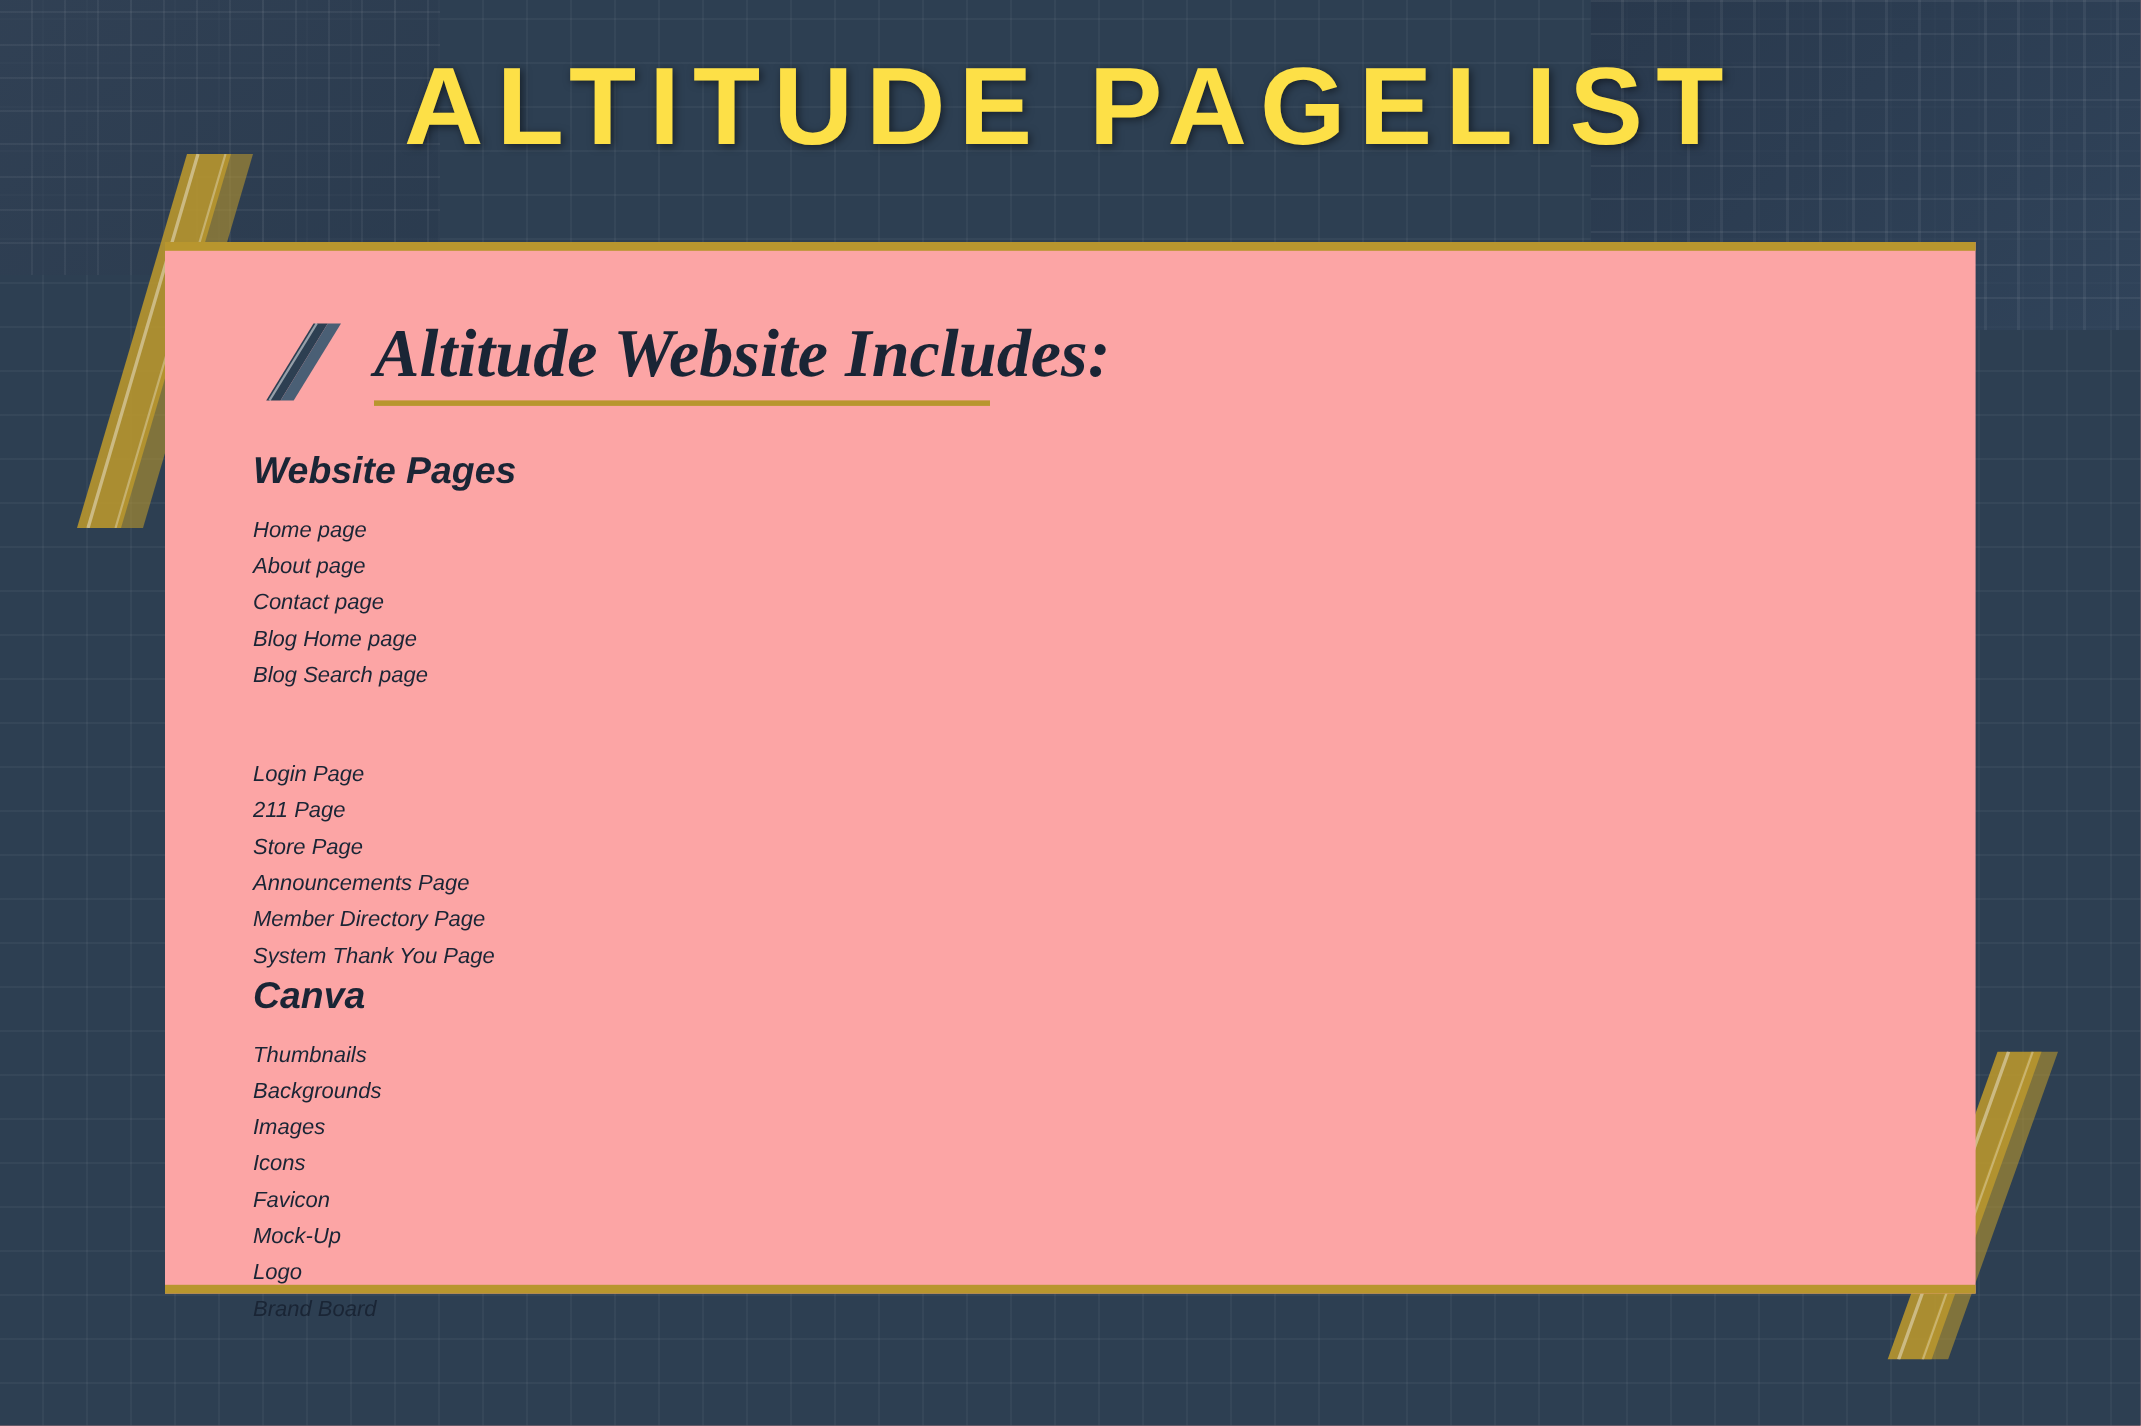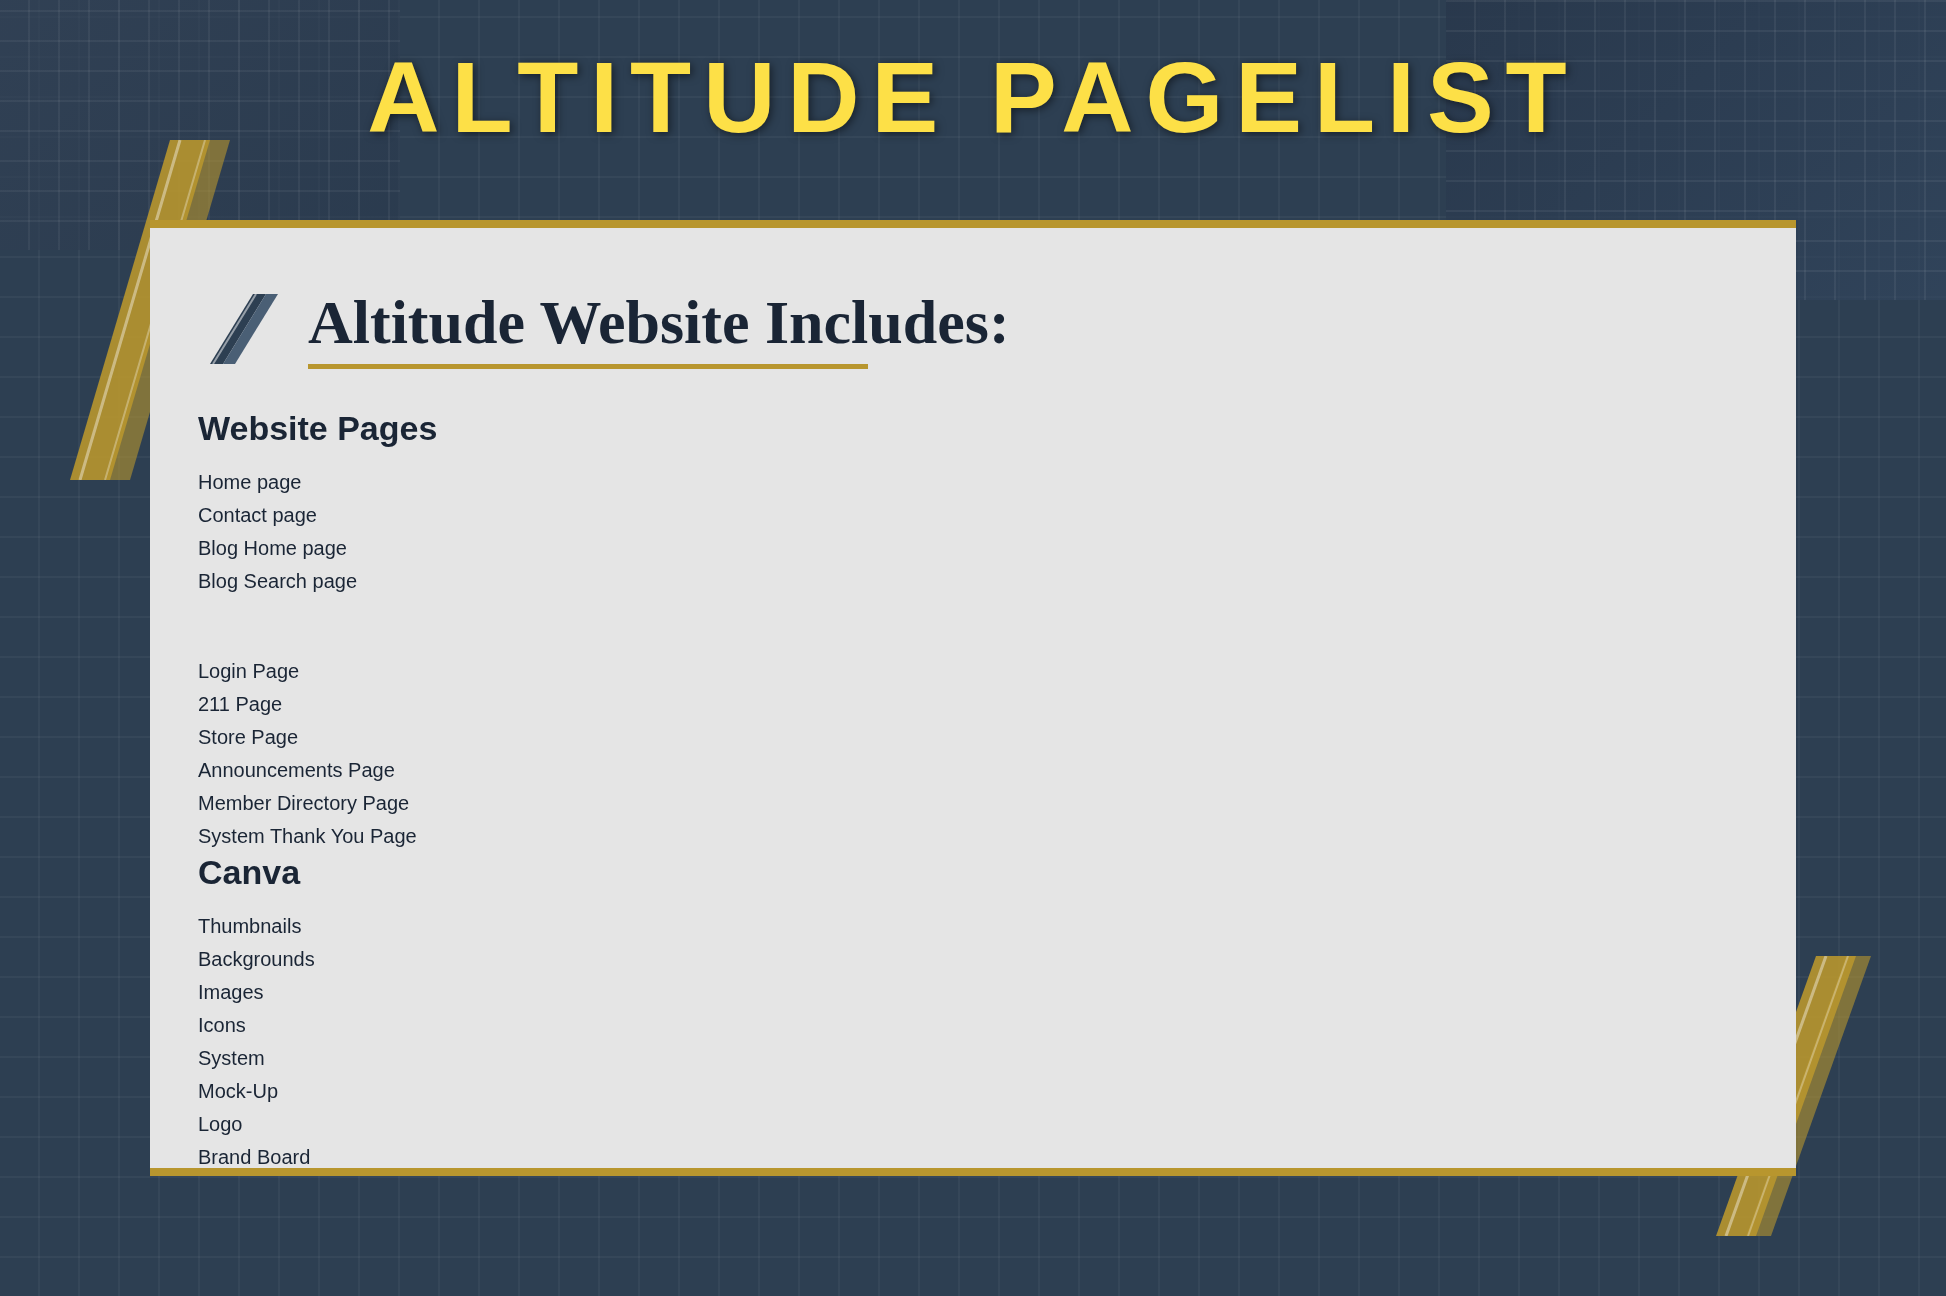--- a/index.html
+++ b/index.html
@@ -109,25 +109,26 @@
       text-shadow: 2px 2px 8px rgba(0,0,0,0.5);
     }
 
     
     .main-card {
       position: absolute;
       top: 220px;
       left: 150px;
       right: 150px;
       bottom: 120px;
-      background: #e5e5e5;
+      background: #fca5a5;
       z-index: 5;
       border-top: 8px solid #b8962e;
       border-bottom: 8px solid #b8962e;
-      padding: 60px 48px;
+      padding: 60px 80px;
+      font-style: italic;
     }
 
     .card-header {
       display: flex;
       align-items: center;
       margin-bottom: 40px;
     }
 
     
     .card-logo {
@@ -227,20 +228,21 @@
       <div class="card-title">Altitude Website Includes:</div>
       <div class="card-title-underline"></div>
     </div>
   </div>
 
   <div class="content-columns">
 
     <div class="column">
       <div class="column-header">Website Pages</div>
       <div class="column-item">Home page</div>
+      <div class="column-item">About page</div>
       <div class="column-item">Contact page</div>
       <div class="column-item">Blog Home page</div>
       <div class="column-item">Blog Search page</div>
     </div>
 
     <div class="column">
       <div class="column-header" style="visibility:hidden;">Spacer</div>
       <div class="column-item">Login Page</div>
       <div class="column-item">211 Page</div>
       <div class="column-item">Store Page</div>
@@ -248,19 +250,19 @@
       <div class="column-item">Member Directory Page</div>
       <div class="column-item">System Thank You Page</div>
     </div>
 
     <div class="column">
       <div class="column-header">Canva</div>
       <div class="column-item">Thumbnails</div>
       <div class="column-item">Backgrounds</div>
       <div class="column-item">Images</div>
       <div class="column-item">Icons</div>
-      <div class="column-item">System</div>
+      <div class="column-item">Favicon</div>
       <div class="column-item">Mock-Up</div>
       <div class="column-item">Logo</div>
       <div class="column-item">Brand Board</div>
     </div>
   </div>
 </div>
 
 </body></html>

